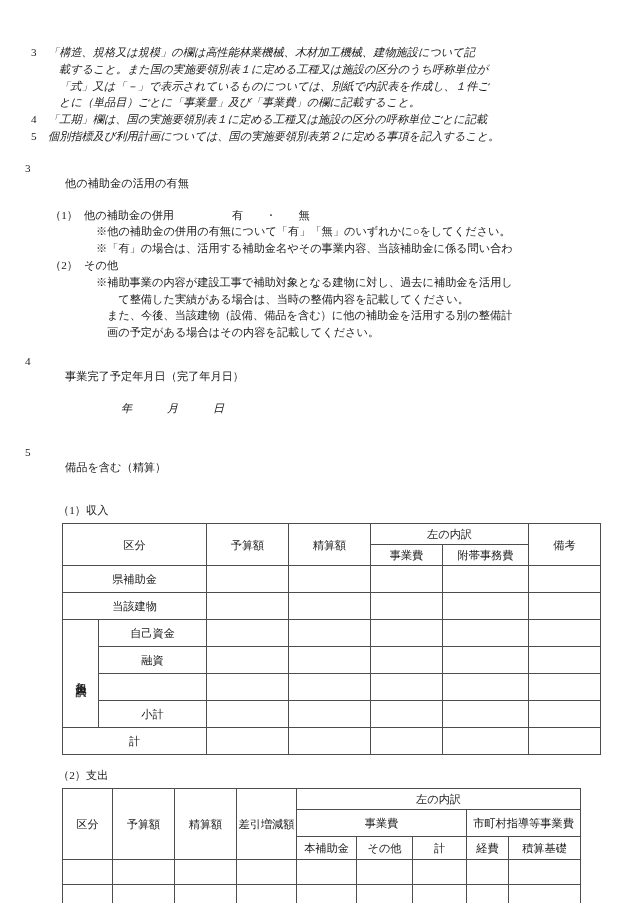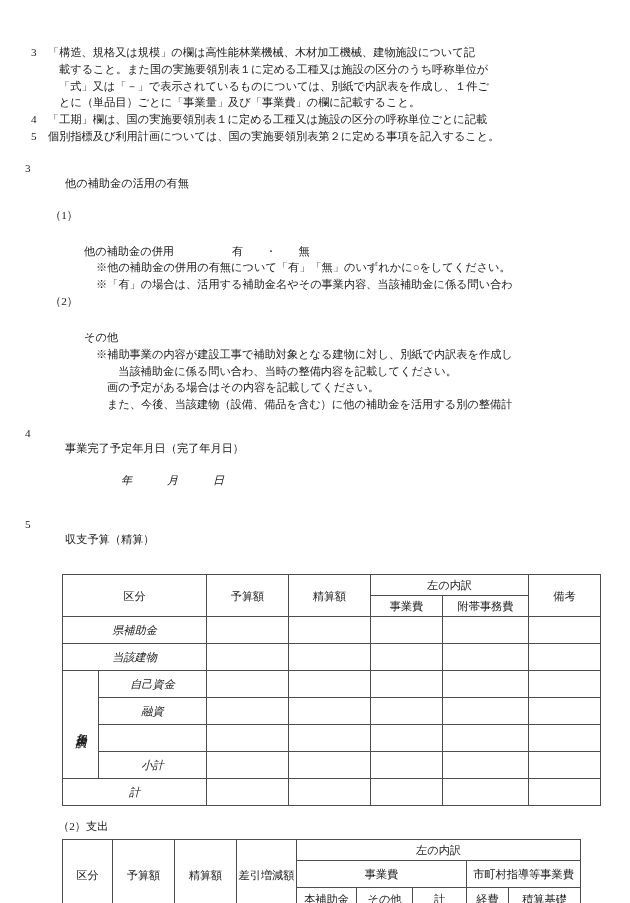--- a/index.html
+++ b/index.html
@@ -37,20 +37,21 @@
   }
   .note-num {
     flex: 0 0 auto;
     width: 26px;
     text-align: left;
     padding-left: 9px;
     box-sizing: border-box;
   }
   .note-body {
     flex: 1 1 auto;
+    font-style: italic;
   }
   .note-body p {
     margin: 0;
     text-indent: 0;
   }
   .hang {
     padding-left: 11px;
   }
 
   
@@ -71,21 +72,21 @@
 
   .sub {
     display: flex;
     align-items: flex-start;
   }
   .sub-num {
     flex: 0 0 auto;
     width: 34px;
     box-sizing: border-box;
   }
-  .sub-body { flex: 1 1 auto; margin-top: 36px; }
+  .sub-body { flex: 1 1 auto; }
   .sub-body p { margin: 0; }
 
   .note-mark {
     display: flex;
     align-items: flex-start;
   }
   .note-mark .mk { flex: 0 0 auto; }
   .note-mark .tx { flex: 1 1 auto; }
   .cont-indent { padding-left: 12px; }
   .gap-m { height: 12px; }
@@ -115,21 +116,21 @@
     font-size: 11.2px;
     padding: 0 1px;
     line-height: 1.25;
   }
   table.form td.empty { }
 
   
   #income-table { width: 518px; }
   #income-table th.h-main { height: 40px; }
   #income-table th.h-split { height: 20px; }
-  #income-table td { height: 26px; font-style: italic; }
+  #income-table td { height: 26px; }
 
   .vlabel {
     writing-mode: vertical-rl;
     text-orientation: upright;
     letter-spacing: 1px;
     white-space: nowrap;
     line-height: 1;
     margin: 0 auto;
     display: inline-block;
   }
@@ -203,29 +204,29 @@
       </div>
 
       <div class="sub">
         <div class="sub-num">（2）</div>
         <div class="sub-body">
           <p>その他</p>
 
           <div class="note-mark cont-indent">
             <span class="mk">※</span>
             <span class="tx">
-              <p>補助事業の内容が建設工事で補助対象となる建物に対し、別紙で内訳表を作成し</p>
-              <p class="hang">当該補助金に係る問い合わ、当時の整備内容を記載してください。</p>
+              <p>補助事業の内容が建設工事で補助対象となる建物に対し、過去に補助金を活用し</p>
+              <p class="hang">て整備した実績がある場合は、当時の整備内容を記載してください。</p>
             </span>
           </div>
 
           <div class="note-mark cont-indent">
             <span class="tx">
+              <p class="hang">また、今後、当該建物（設備、備品を含む）に他の補助金を活用する別の整備計</p>
               <p class="hang">画の予定がある場合はその内容を記載してください。</p>
-              <p class="hang">また、今後、当該建物（設備、備品を含む）に他の補助金を活用する別の整備計</p>
             </span>
           </div>
         </div>
       </div>
 
     </div>
   </div>
 
   <div class="gap-m"></div>
 
@@ -235,26 +236,27 @@
       <p>事業完了予定年月日（完了年月日）</p>
       <p class="date-line"><span class="d">年</span><span class="d">月</span><span class="d">日</span></p>
     </div>
   </div>
 
   <div class="gap-m"></div>
 
   <div class="section">
     <div class="section-num">5</div>
     <div class="section-body">
-      <p>収支予算（精算）</p>
+      <p>備品を含む（精算）</p>
     </div>
   </div>
 
   <div class="gap-m"></div>
 
+  <div class="tbl-label">（1）収入</div>
 
   <table class="form" id="income-table">
     <colgroup>
       <col style="width:36px">
       <col style="width:108px">
       <col style="width:82px">
       <col style="width:82px">
       <col style="width:72px">
       <col style="width:86px">
       <col style="width:72px">

